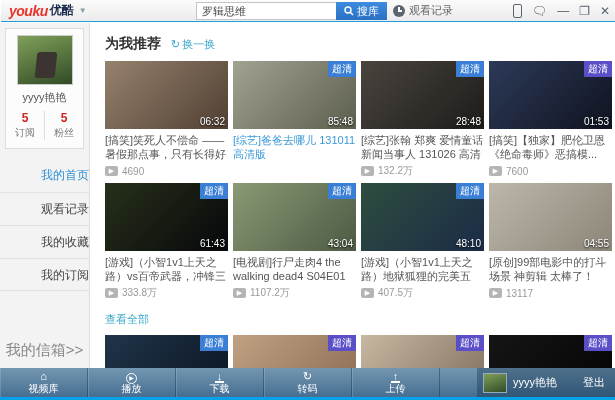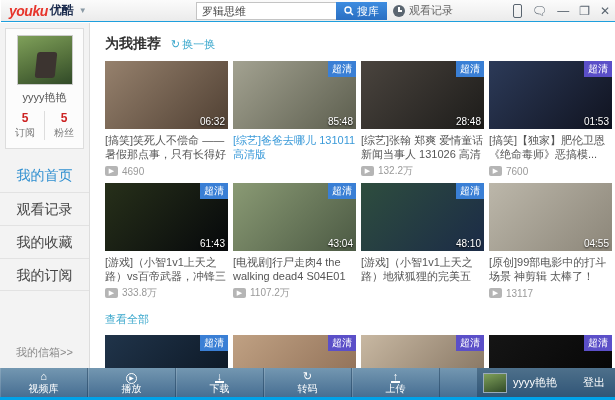--- a/index.html
+++ b/index.html
@@ -37,25 +37,25 @@
     background:linear-gradient(160deg,#7fa05a 0%,#55713c 55%,#314a28 100%); position:relative; }
   .avatar::after { content:""; position:absolute; left:18px; top:16px; width:20px; height:26px;
     background:#3c3430; border-radius:3px; transform:skewX(-6deg); }
   .uname { font-size:11px; color:#555; margin-top:5px; }
   .stats { display:flex; margin-top:6px; }
   .stat { flex:1; }
   .stat + .stat { border-left:1px solid #ddd; }
   .stat-v { color:#cc2222; font-weight:bold; font-size:12px; }
   .stat-l { color:#777; font-size:10px; margin-top:1px; }
   .side-menu { margin-top:10px; }
-  .menu-item { height:33px; line-height:33px; text-align:center; font-size:14px; color:#444;
+  .menu-item { height:33px; line-height:33px; text-align:right; font-size:12px; color:#444;
     border-top:1px solid #e2e2e2; cursor:pointer; }
   .menu-item:last-child { border-bottom:1px solid #e2e2e2; }
   .menu-item.active { color:#2f8fd0; border-top:none; }
-  .mailbox { position:absolute; bottom:8px; width:100%; text-align:center; font-size:11px; color:#888; cursor:pointer; }
+  .mailbox { position:absolute; bottom:8px; width:100%; text-align:center; font-size:15px; color:#888; cursor:pointer; }
 
   
   .content { position:absolute; left:91px; top:23px; width:584px; height:345px;
     background:#fff; overflow:hidden; padding-left:14px; }
   .sec-head { display:flex; align-items:center; gap:10px; margin-top:12px; }
   .sec-title { font-size:14px; color:#333; font-weight:bold; }
   .sec-link { font-size:11px; color:#3aa7cc; cursor:pointer; display:flex; align-items:center; gap:2px; }
   .grid { display:flex; flex-wrap:wrap; gap:5px; margin-top:8px; width:507px; }
   .card { width:123px; cursor:pointer; }
   .thumb { width:123px; height:68px; position:relative; background:#888; }
@@ -217,20 +217,24 @@
         <span class="play-ic">▶</span>
         <span class="views-n">1107.2万</span>
       </div>
     </div>
     <div class="card">
       <div class="thumb" style="background: linear-gradient(135deg, rgb(46, 77, 62), rgb(27, 43, 71));">
         <span class="badge" style="background: rgb(58, 127, 213);">超清</span>
         <span class="dur">48:10</span>
       </div>
       <div class="vtitle">[游戏]（小智1v1上天之路）地狱狐狸的完美五杀！</div>
+      <div class="views">
+        <span class="play-ic">▶</span>
+        <span class="views-n">407.5万</span>
+      </div>
     </div>
     <div class="card">
       <div class="thumb" style="background: linear-gradient(135deg, rgb(188, 183, 170), rgb(140, 134, 121));">
 
         <span class="dur">04:55</span>
       </div>
       <div class="vtitle">[原创]99部电影中的打斗场景 神剪辑 太棒了！【高清...</div>
       <div class="views">
         <span class="play-ic">▶</span>
         <span class="views-n">13117</span>

